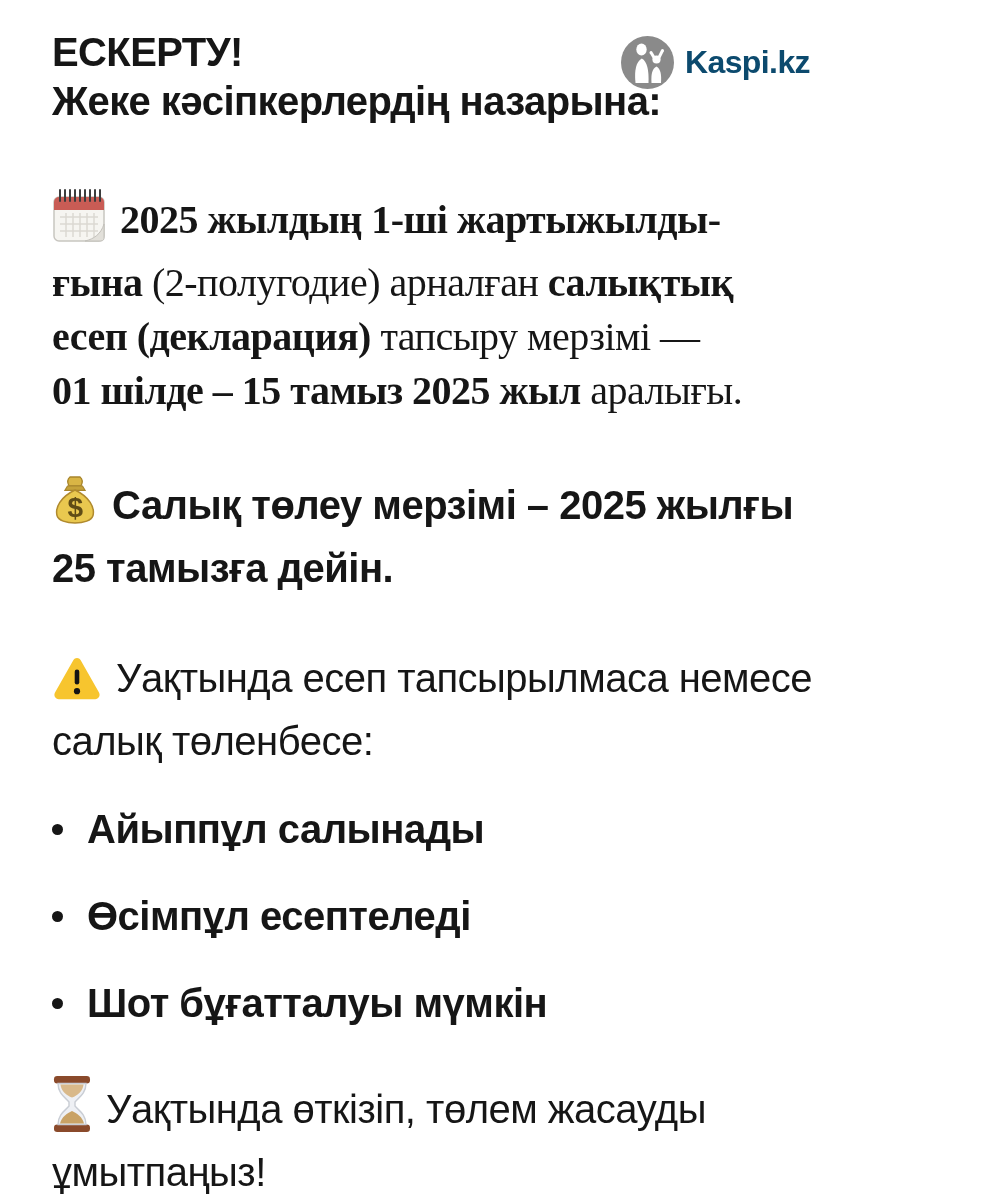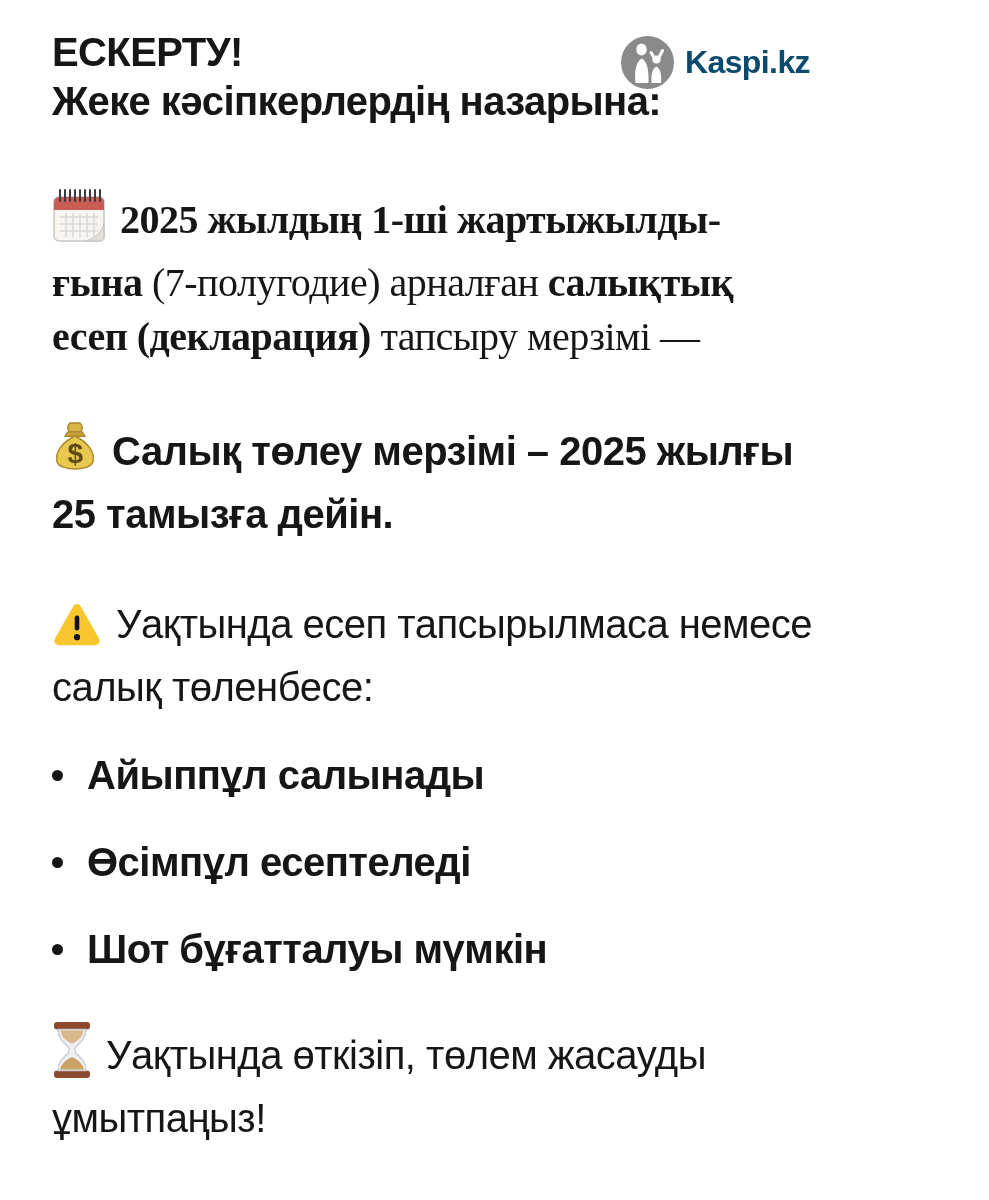--- a/index.html
+++ b/index.html
@@ -124,22 +124,23 @@
               <line x1="8" y1="36" x2="46" y2="36"></line>
               <line x1="8" y1="43" x2="46" y2="43"></line>
               <line x1="14" y1="25" x2="14" y2="49"></line>
               <line x1="21" y1="25" x2="21" y2="49"></line>
               <line x1="28" y1="25" x2="28" y2="49"></line>
               <line x1="35" y1="25" x2="35" y2="49"></line>
               <line x1="42" y1="25" x2="42" y2="49"></line>
             </g>
             <path d="M52 36 C49 46 42 51 33 53 L49 53 A3.5 3.5 0 0 0 52 49 Z" fill="#e2e0da" stroke="#c2c0ba" stroke-width="1"></path>
           </svg></span><b>2025 жылдың 1-ші жартыжылды-</b></div>
-    <div class="line"><b>ғына</b><span> (7-полугодие) арналған </span><b>салықтық</b></div>
+    <div class="line"><b>ғына</b><span> (2-полугодие) арналған </span><b>салықтық</b></div>
     <div class="line"><b>есеп (декларация)</b><span> тапсыру мерзімі —</span></div>
+    <div class="line"><b>01 шілде – 15 тамыз 2025 жыл</b><span> аралығы.</span></div>
   </div>
 
   <div class="para sec-pay">
     <div class="line"><span class="icon-inline"><svg width="46" height="52" viewBox="0 0 46 52">
             <path d="M17 10 C15 6 15.5 3 18 1 L28 1 C30.5 3 31 6 29 10 Z" fill="#d9b545" stroke="#a8852c" stroke-width="1.3"></path>
             <path d="M15.5 10 h15 l2.6 4.4 h-20.2 Z" fill="#c5a23a" stroke="#a8852c" stroke-width="1.2"></path>
             <path d="M23 14 C8.5 21 3 31.5 5 39.5 C7.3 49.5 38.7 49.5 41 39.5 C43 31.5 37.5 21 23 14 Z" fill="#e9c84f" stroke="#b08a2e" stroke-width="1.5"></path>
             <text x="23" y="41" text-anchor="middle" font-family="Liberation Sans, sans-serif" font-size="28" font-weight="bold" fill="#5f4c16">$</text>
           </svg></span><b>Салық төлеу мерзімі – 2025 жылғы</b></div>
     <div class="line"><b>25 тамызға дейін.</b></div>

